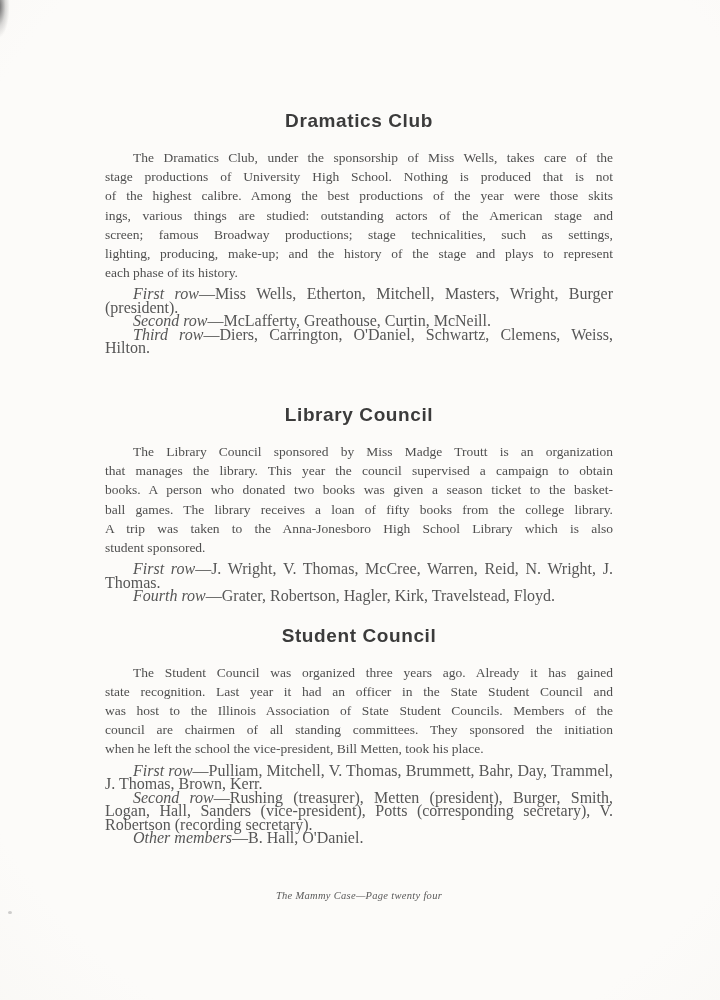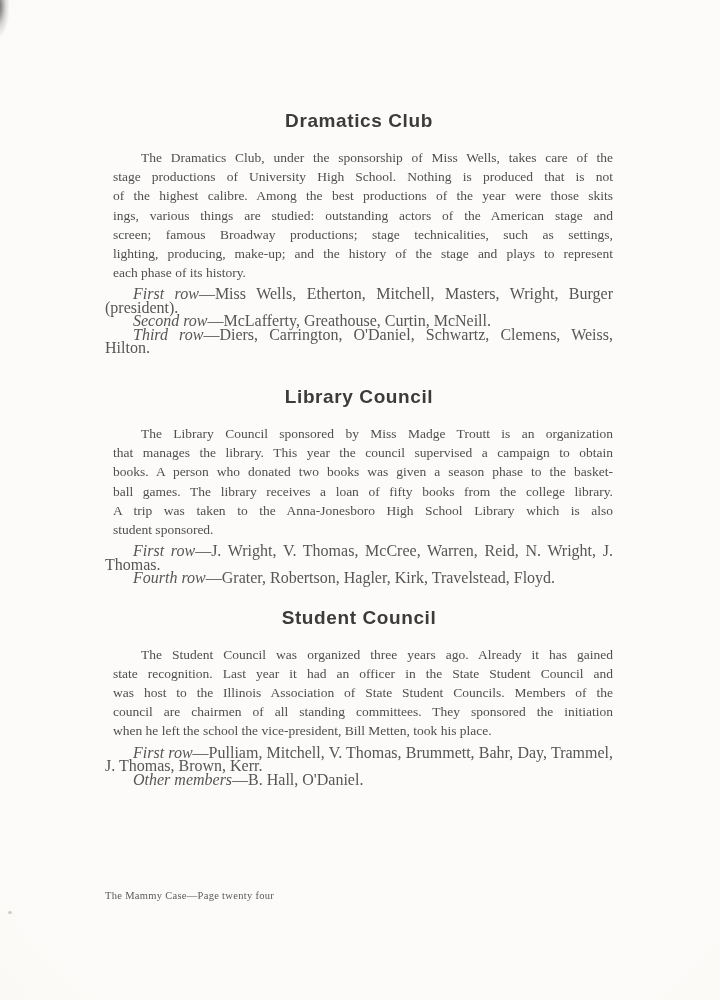--- a/index.html
+++ b/index.html
@@ -23,32 +23,32 @@
   }
   .page{
     position:absolute;left:105px;top:0;width:508px;color:#4f4f4f;
   }
   h1.sec-title{
     font-family:"Liberation Sans", sans-serif;
     font-weight:700;font-size:19px;line-height:29px;letter-spacing:.6px;
     color:#3b3b3b;text-align:center;margin:0;
   }
   .sec-dramatics h1{margin-top:106px;}
-  .sec-library  h1{margin-top:27px;}
+  .sec-library  h1{margin-top:45px;}
   .sec-student  h1{margin-top:18px;}
   .para{margin-top:13px;font-size:13.5px;line-height:19.2px;color:#4f4f4f;}
-  .pline{text-align:justify;text-align-last:justify;white-space:normal;margin-left:8px;}
+  .pline{text-align:justify;text-align-last:justify;white-space:normal;}
   .pline.first{text-indent:28px;}
   .pline.last{text-align-last:left;}
   .rows{margin-top:5px;font-size:16px;line-height:13.5px;color:#565656;}
   .row{text-indent:28px;text-align:justify;}
   .row .row-label{font-style:italic;}
   .footer{
     position:absolute;left:105px;top:890px;width:508px;
-    text-align:left;font-size:10.5px;color:#595959;
+    text-align:center;font-style:italic;font-size:10.5px;color:#595959;
     letter-spacing:.3px;
   }
 </style>
 </head>
 <body>
 
 <div class="scan">
   <div class="smudge"></div>
   <div class="speck" style="left:8px;top:911px;"></div>
 
@@ -69,21 +69,21 @@
           <div class="row"><span class="row-label">Second row</span><span>—McLafferty, Greathouse, Curtin, McNeill.</span></div>
           <div class="row"><span class="row-label">Third row</span><span>—Diers, Carrington, O'Daniel, Schwartz, Clemens, Weiss, Hilton.</span></div>
         </div>
   </section>
 
   <section class="sec-library">
     <h1 class="sec-title">Library Council</h1>
     <div class="para">
           <div class="pline first">The Library Council sponsored by Miss Madge Troutt is an organization</div>
           <div class="pline">that manages the library. This year the council supervised a campaign to obtain</div>
-          <div class="pline">books. A person who donated two books was given a season phase to the basket-</div>
+          <div class="pline">books. A person who donated two books was given a season ticket to the basket-</div>
           <div class="pline">ball games. The library receives a loan of fifty books from the college library.</div>
           <div class="pline">A trip was taken to the Anna-Jonesboro High School Library which is also</div>
           <div class="pline last">student sponsored.</div>
         </div>
     <div class="rows">
           <div class="row"><span class="row-label">First row</span><span>—J. Wright, V. Thomas, McCree, Warren, Reid, N. Wright, J. Thomas.</span></div>
           <div class="row"><span class="row-label">Fourth row</span><span>—Grater, Robertson, Hagler, Kirk, Travelstead, Floyd.</span></div>
         </div>
   </section>
 
@@ -91,19 +91,20 @@
     <h1 class="sec-title">Student Council</h1>
     <div class="para">
           <div class="pline first">The Student Council was organized three years ago. Already it has gained</div>
           <div class="pline">state recognition. Last year it had an officer in the State Student Council and</div>
           <div class="pline">was host to the Illinois Association of State Student Councils. Members of the</div>
           <div class="pline">council are chairmen of all standing committees. They sponsored the initiation</div>
           <div class="pline last">when he left the school the vice-president, Bill Metten, took his place.</div>
         </div>
     <div class="rows">
           <div class="row"><span class="row-label">First row</span><span>—Pulliam, Mitchell, V. Thomas, Brummett, Bahr, Day, Trammel, J. Thomas, Brown, Kerr.</span></div>
+          <div class="row"><span class="row-label">Second row</span><span>—Rushing (treasurer), Metten (president), Burger, Smith, Logan, Hall, Sanders (vice-president), Potts (corresponding secretary), V. Robertson (recording secretary).</span></div>
           <div class="row"><span class="row-label">Other members</span><span>—B. Hall, O'Daniel.</span></div>
         </div>
   </section>
 </div>
 
   <div class="footer">The Mammy Case—Page twenty four</div>
 </div>
 
 </body></html>

